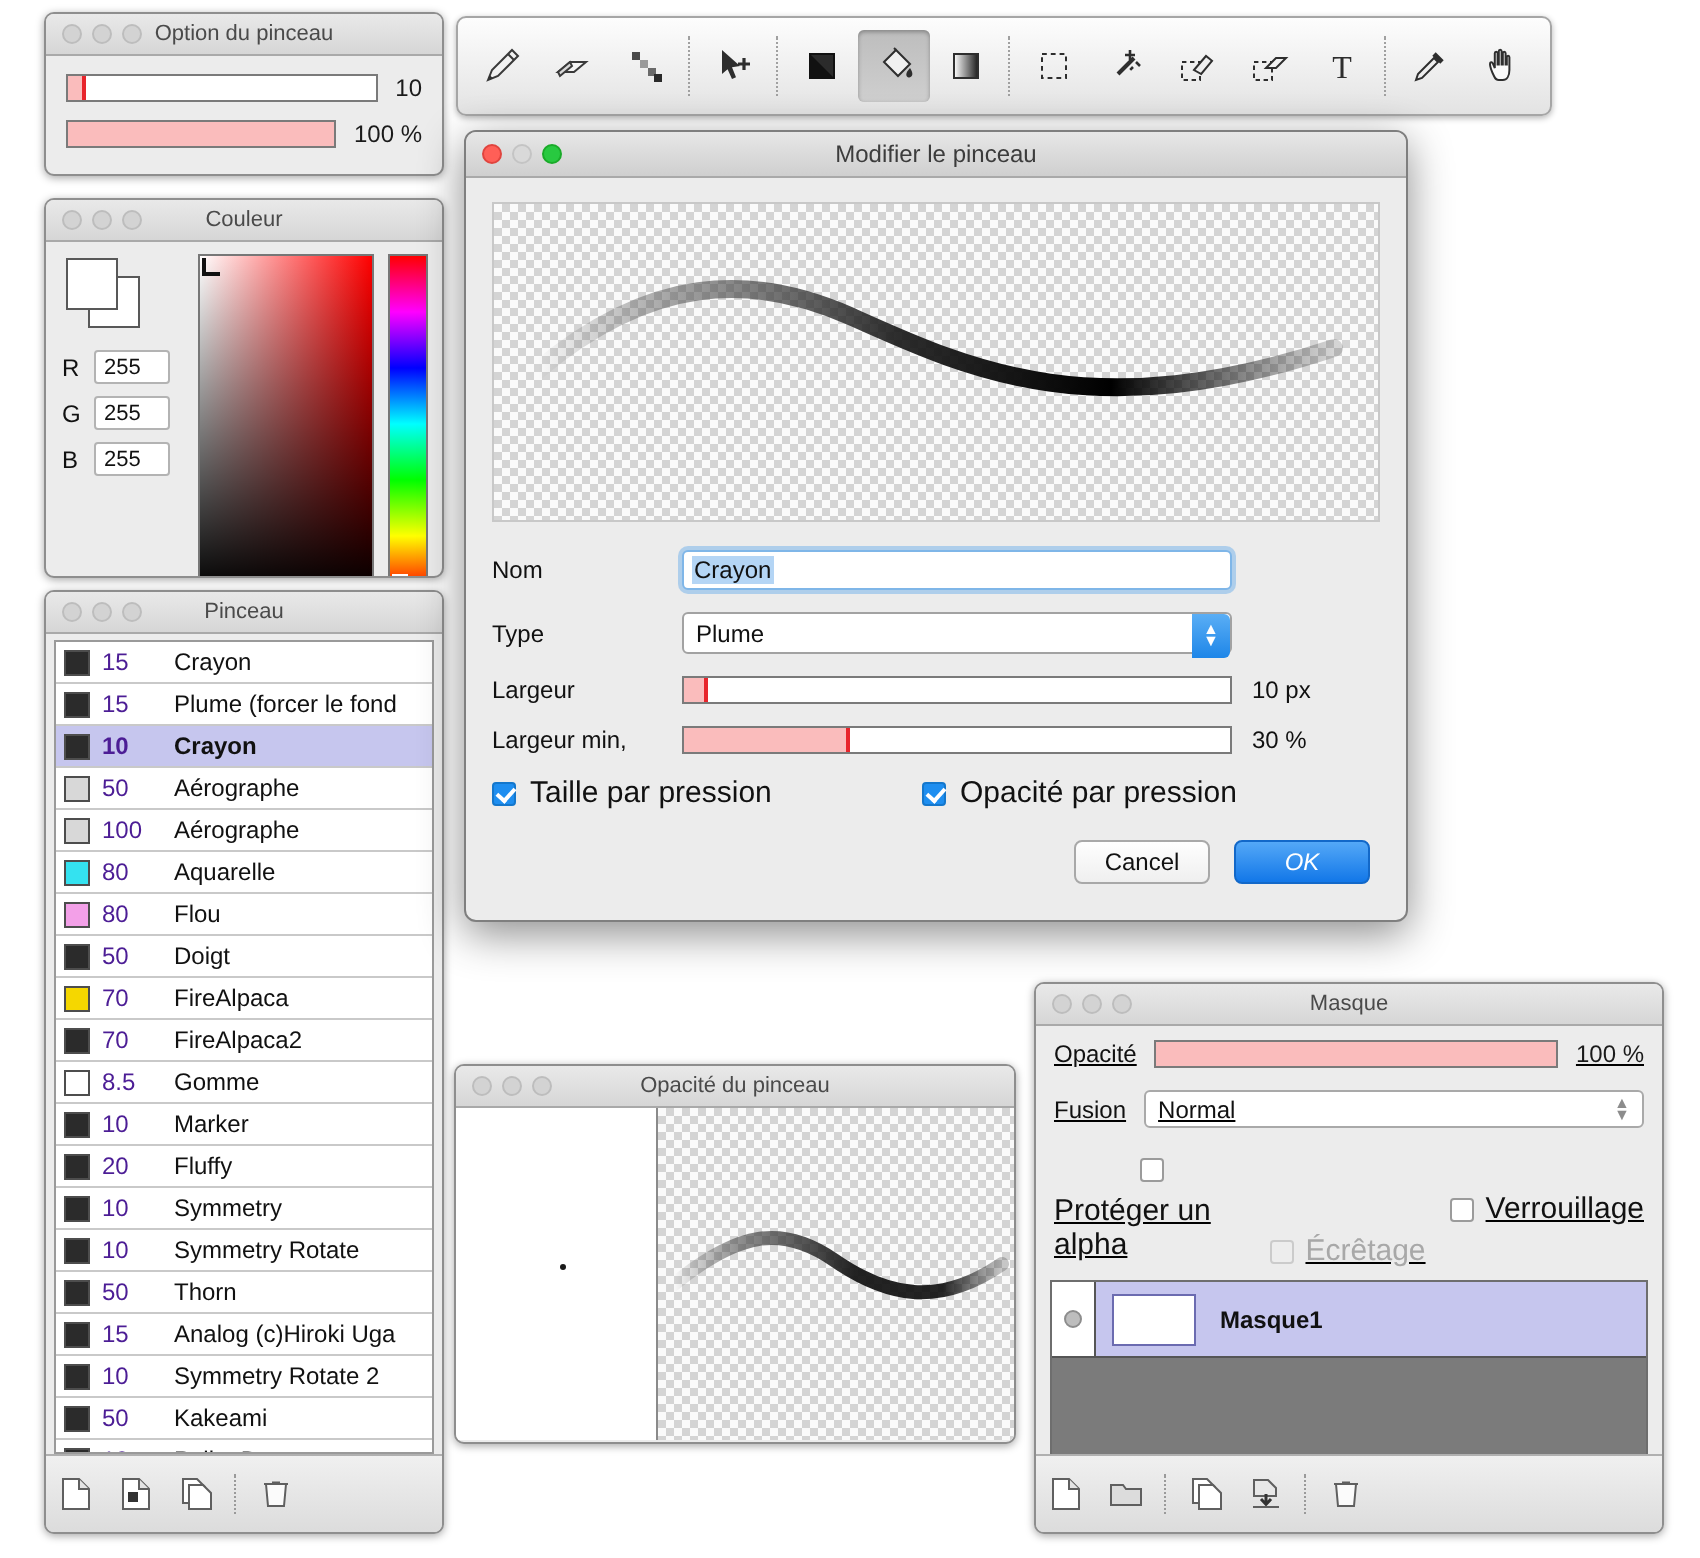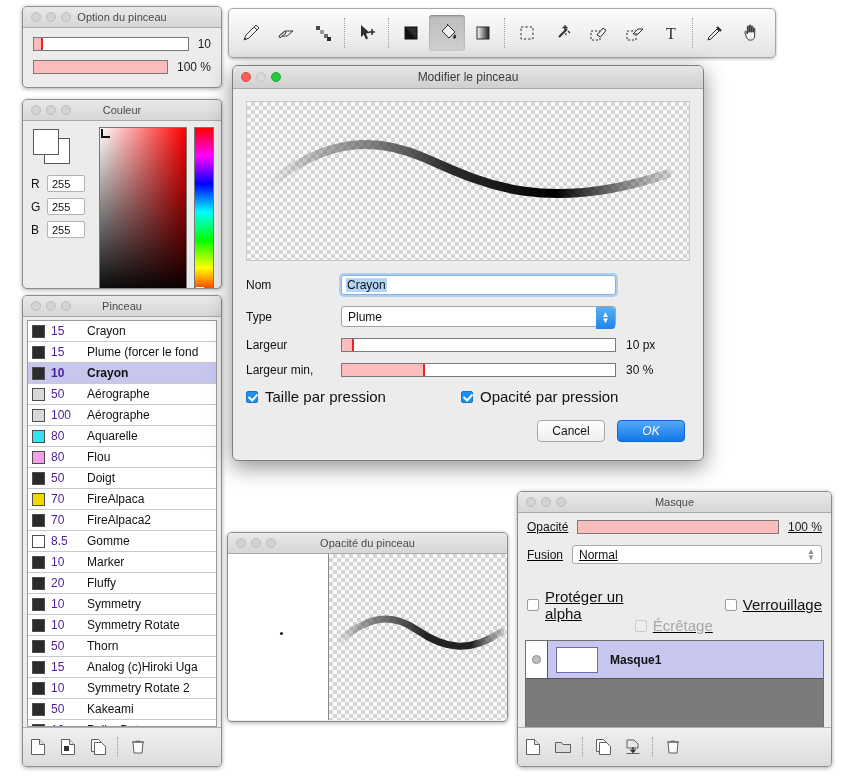--- a/index.html
+++ b/index.html
@@ -424,21 +424,21 @@
       <span class="valtxt">100 %</span>
     </div>
     <div class="mrow">
       <span class="mlbl">Fusion</span>
       <div class="popup">
         <span>Normal</span>
         <span class="arrows">▲<br>▼</span>
       </div>
     </div>
     <div class="mrow" style="gap:0;margin-bottom:6px;" id="maskChecks">
-        <span class="cbrow" style="margin-right: 10px;">
+        <span class="cbrow" style="margin-right: 10px; flex-direction: column;">
           <span class="cbox"></span>
           <span class="cbtxt">Protéger un alpha</span>
         </span>
         <span class="cbrow" style="margin-right: 12px; margin-top: 42px;">
           <span class="cbox dis"></span>
           <span class="cbtxt dis">Écrêtage</span>
         </span>
         <span class="cbrow" style="margin-right: 0px;">
           <span class="cbox"></span>
           <span class="cbtxt">Verrouillage</span>

